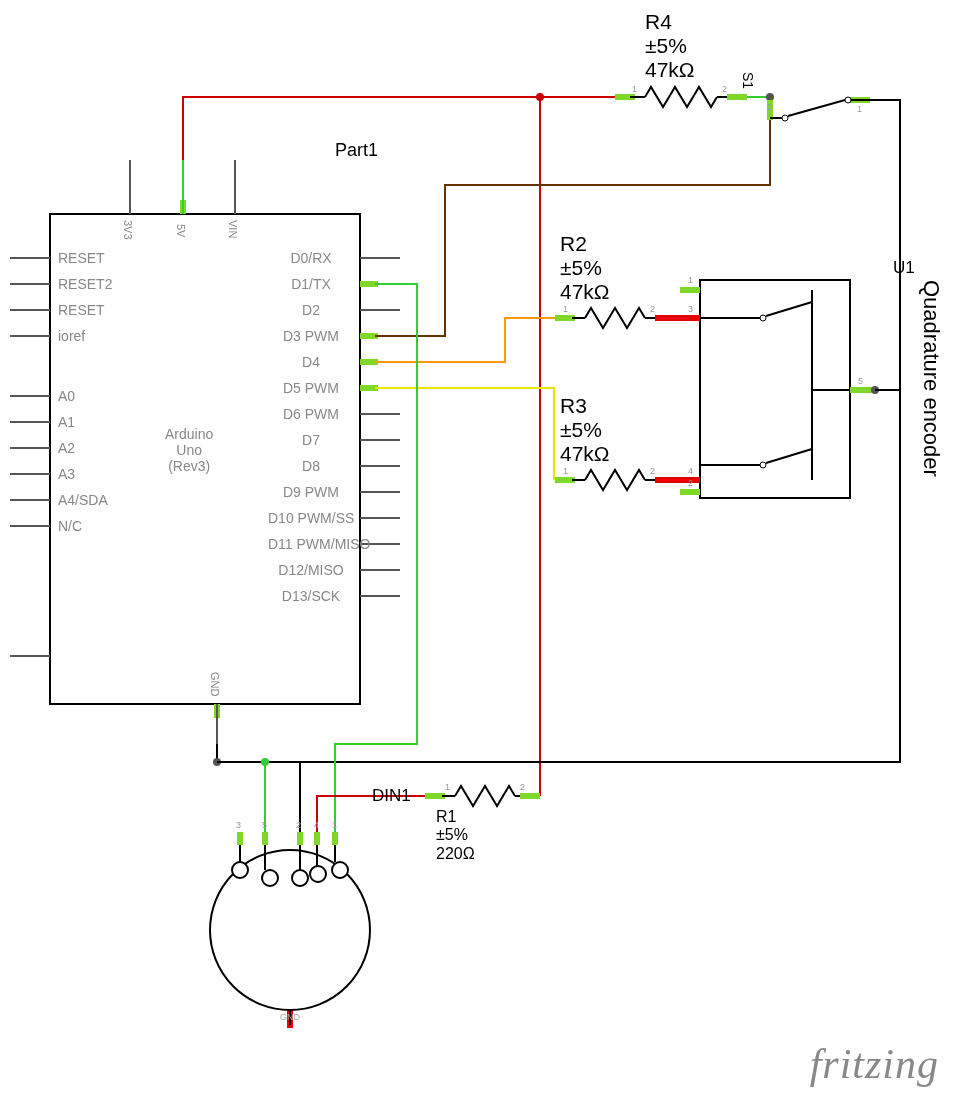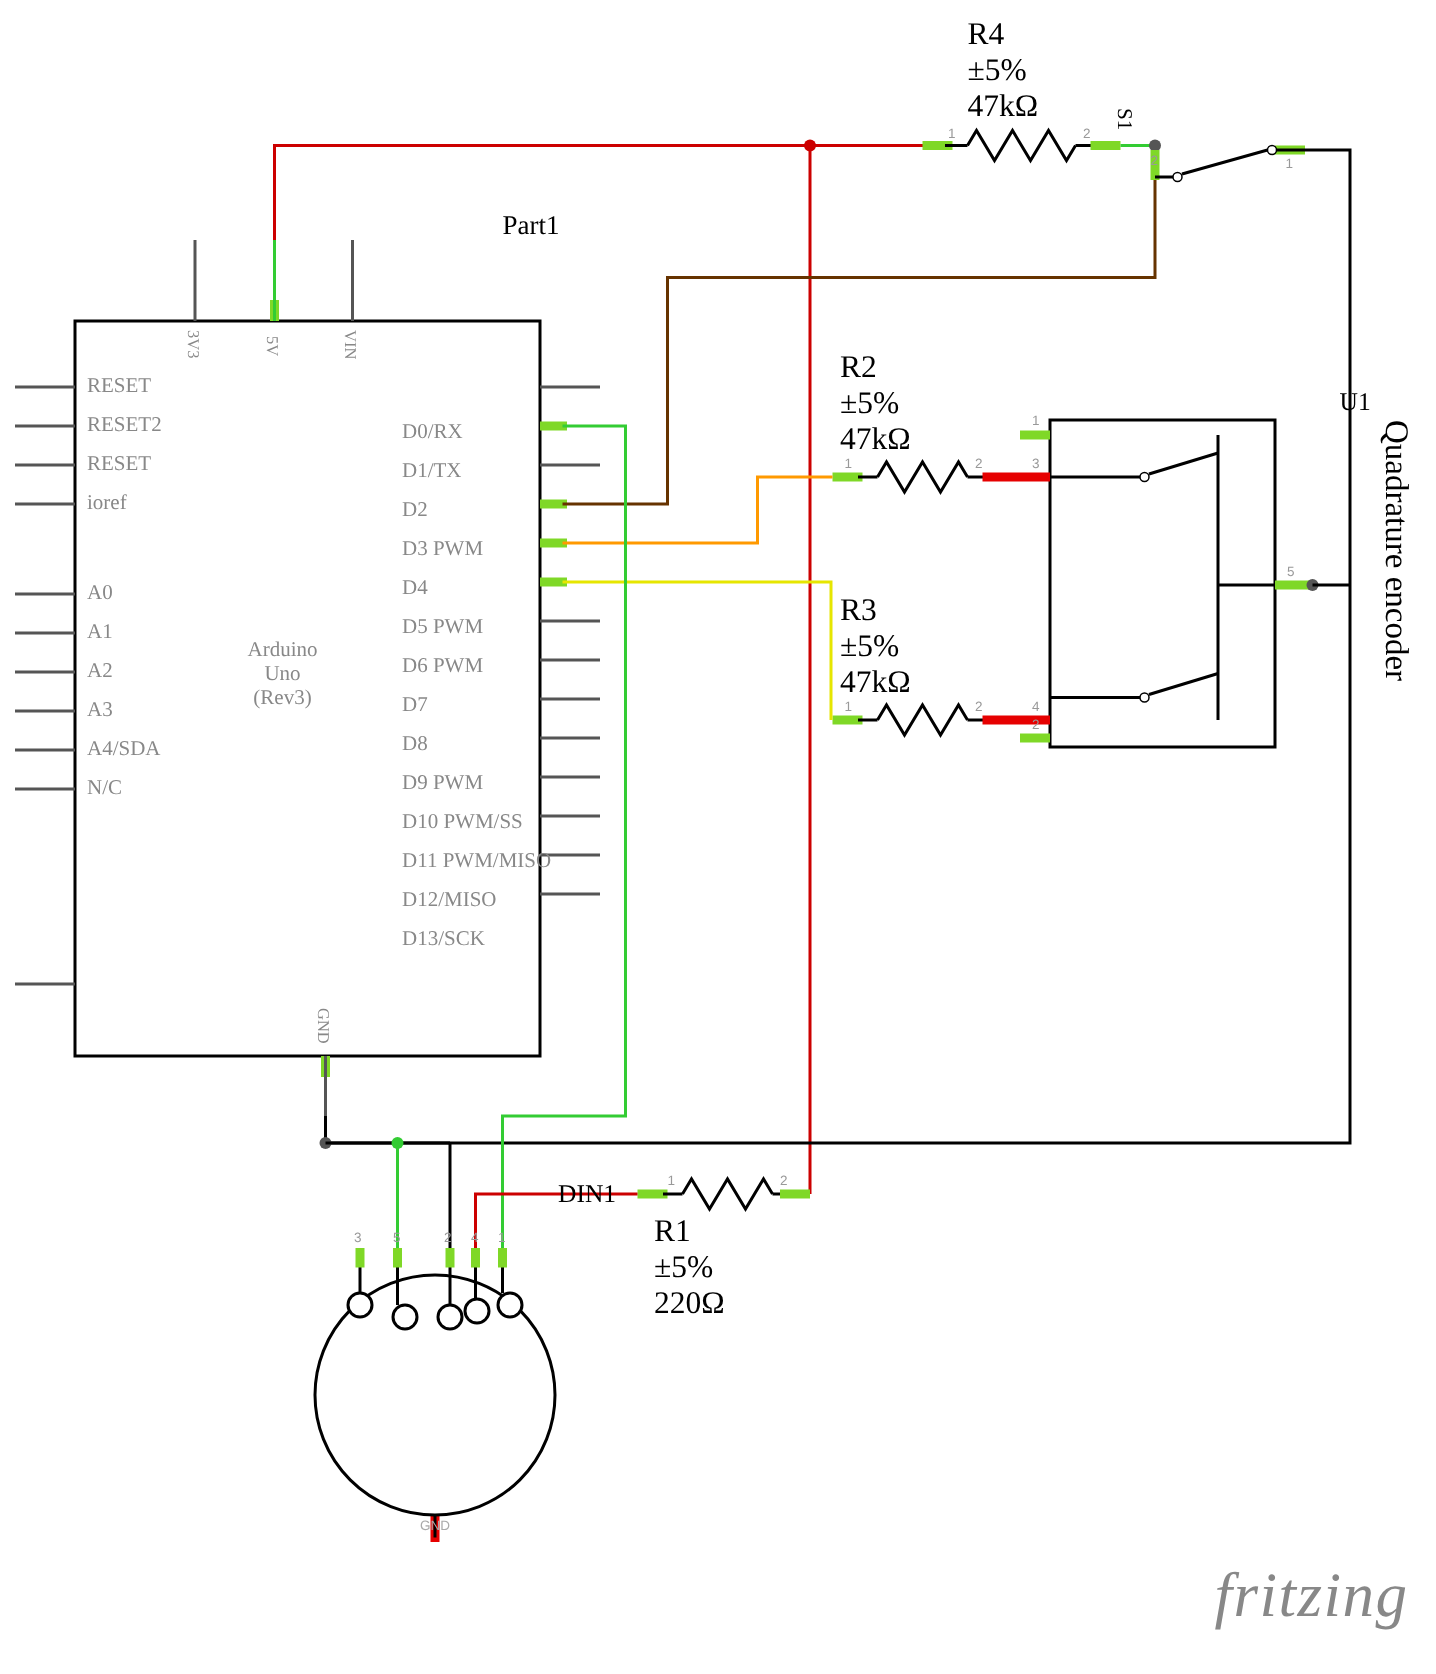--- a/index.html
+++ b/index.html
@@ -12,21 +12,20 @@
   .canvas {
     position: relative;
     width: 957px;
     height: 1116px;
   }
   .abs { position: absolute; }
   .label {
     font-size: 14px;
     color: #888;
     white-space: nowrap;
-    font-family: Liberation Serif, serif;
   }
   .label-dark { color: #000; }
   .label-tiny { font-size: 9px; color:#aaa;}
   .pin-num { font-size: 9px; color:#999; }
   .stub { stroke:#555; stroke-width:2; }
   .wire { stroke-width: 2; fill: none; }
   .wire-thick { stroke-width: 6; fill: none; }
   .r  { stroke:#cc0000; }
   .g  { stroke:#33cc33; }
   .ye { stroke:#e6e600; }
@@ -236,21 +235,21 @@
   <div class="label" style="height:26px">RESET</div>
   <div class="label" style="height:60px">ioref</div>
   <div class="label" style="height:26px">A0</div>
   <div class="label" style="height:26px">A1</div>
   <div class="label" style="height:26px">A2</div>
   <div class="label" style="height:26px">A3</div>
   <div class="label" style="height:26px">A4/SDA</div>
   <div class="label">N/C</div>
 </div>
 
-<div class="abs" style="left:268px; top:250px; text-align:left; width:86px;margin-top:31px;">
+<div class="abs" style="left:268px; top:250px; text-align:center; width:86px;">
   <div class="label" style="height:26px">D0/RX</div>
   <div class="label" style="height:26px">D1/TX</div>
   <div class="label" style="height:26px">D2</div>
   <div class="label" style="height:26px">D3 PWM</div>
   <div class="label" style="height:26px">D4</div>
   <div class="label" style="height:26px">D5 PWM</div>
   <div class="label" style="height:26px">D6 PWM</div>
   <div class="label" style="height:26px">D7</div>
   <div class="label" style="height:26px">D8</div>
   <div class="label" style="height:26px">D9 PWM</div>
@@ -294,21 +293,21 @@
 
 <div class="abs pin-num" style="left:688px; top:275px;">1</div>
 <div class="abs pin-num" style="left:688px; top:304px;">3</div>
 <div class="abs pin-num" style="left:688px; top:466px;">4</div>
 <div class="abs pin-num" style="left:688px; top:478px;">2</div>
 <div class="abs pin-num" style="left:858px; top:376px;">5</div>
 
 <div class="abs label label-dark" style="left:893px; top:258px; font-size:17px;">U1</div>
 <div class="abs label label-dark vtext" style="left:918px; top:280px; font-size:22px;">Quadrature encoder</div>
 
-<div class="abs label label-dark" style="left:436px; top:808px; font-size:21px; line-height:1.15;">
+<div class="abs label label-dark" style="left:436px; top:808px; font-size:16px; line-height:1.15;">
   <div>R1</div>
   <div>±5%</div>
   <div>220Ω</div>
 </div>
 <div class="abs pin-num" style="left:445px; top:782px;">1</div>
 <div class="abs pin-num" style="left:520px; top:782px;">2</div>
 
 <div class="abs label label-dark" style="left:372px; top:786px; font-size:17px;">DIN1</div>
 <div class="abs pin-num" style="left:236px; top:820px;">3</div>
 <div class="abs pin-num" style="left:262px; top:820px;">5</div>

